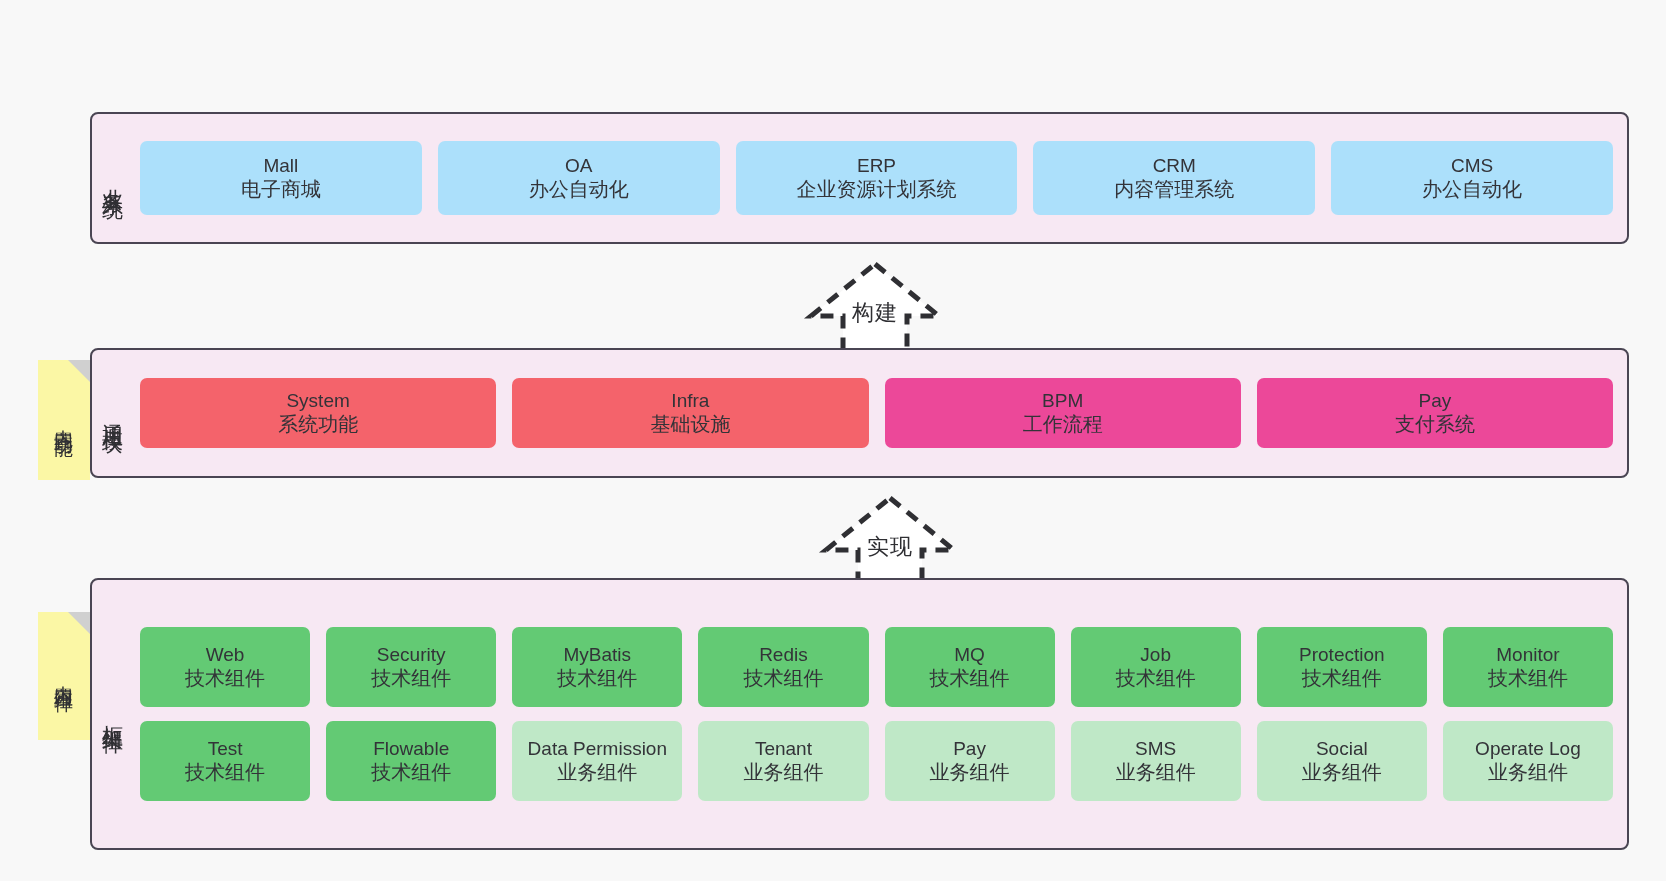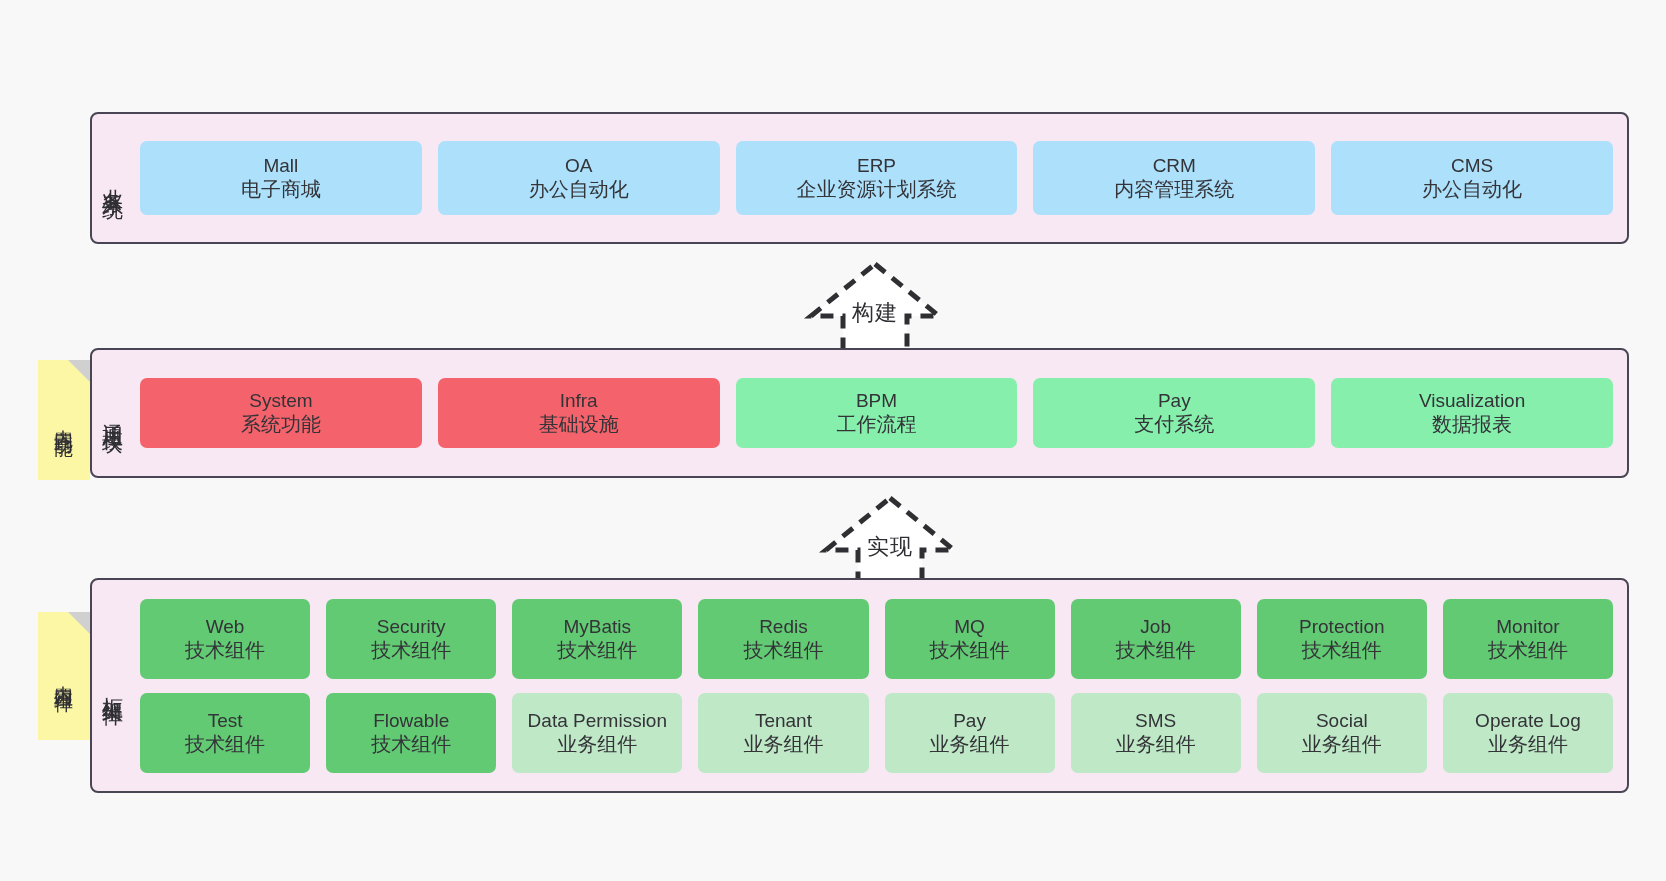--- a/index.html
+++ b/index.html
@@ -64,21 +64,21 @@
     color: #333338;
     line-height: 1.22;
     padding: 4px 6px;
   }
   .cell .t1 { font-size: 19px; }
   .cell .t2 { font-size: 20px; }
 
   
   .c-blue        { background: #ace0fb; }
   .c-red-strong  { background: #f4636b; }
-  .c-red-light   { background: #86efac; }
+  .c-red-light   { background: #ec4899; }
   .c-green-strong{ background: #63ca74; }
   .c-green-light { background: #bfe8c7; }
 
   
   .note {
     position: absolute;
     background: #fbf7a5;
     display: flex;
     align-items: center;
     justify-content: center;
@@ -175,41 +175,37 @@
           <span class="t2">基础设施</span>
         </div>
         <div class="cell c-red-light">
           <span class="t1">BPM</span>
           <span class="t2">工作流程</span>
         </div>
         <div class="cell c-red-light">
           <span class="t1">Pay</span>
           <span class="t2">支付系统</span>
         </div>
-        <div class="cell c-red-light">
-          <span class="t1">Visualization</span>
-          <span class="t2">数据报表</span>
-        </div>
       </div>
     </div>
   </div>
 
   <div class="arrow-wrap" style="left:810px; top:492px;">
     <svg viewBox="0 0 160 98" preserveAspectRatio="none" aria-hidden="true">
       <path d="M 80 6 L 144 58 L 112 58 L 112 96 L 48 96 L 48 58 L 16 58 Z" fill="#ffffff" stroke="#2f2f33" stroke-width="5" stroke-dasharray="13 9" stroke-linejoin="miter"></path>
     </svg>
     <div class="arrow-label">实现</div>
   </div>
 
   <div class="note" style="left:38px; top:612px; width:52px; height:128px;">
     <span class="fold"></span>
     <span>内置组件</span>
   </div>
 
-  <div class="layer" id="layer-framework" style="left:90px; top:578px; width:1539px; height:215px;">
+  <div class="layer" id="layer-framework" style="left:90px; top:578px; width:1539px; height:272px;">
     <div class="layer-title">框架组件</div>
     <div class="layer-body">
 
       <div class="row" style="height:80px;">
         <div class="cell c-green-strong">
           <span class="t1">Web</span>
           <span class="t2">技术组件</span>
         </div>
         <div class="cell c-green-strong">
           <span class="t1">Security</span>

